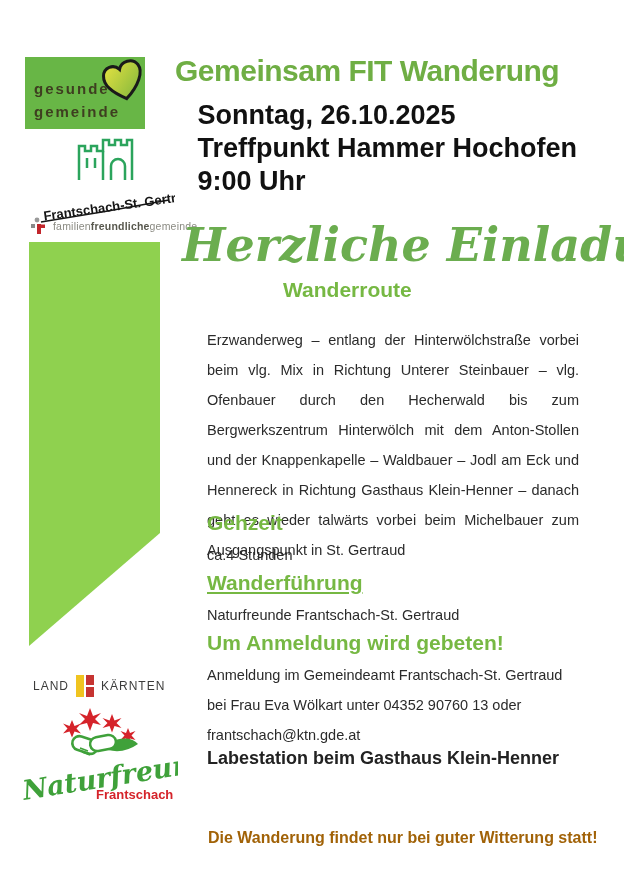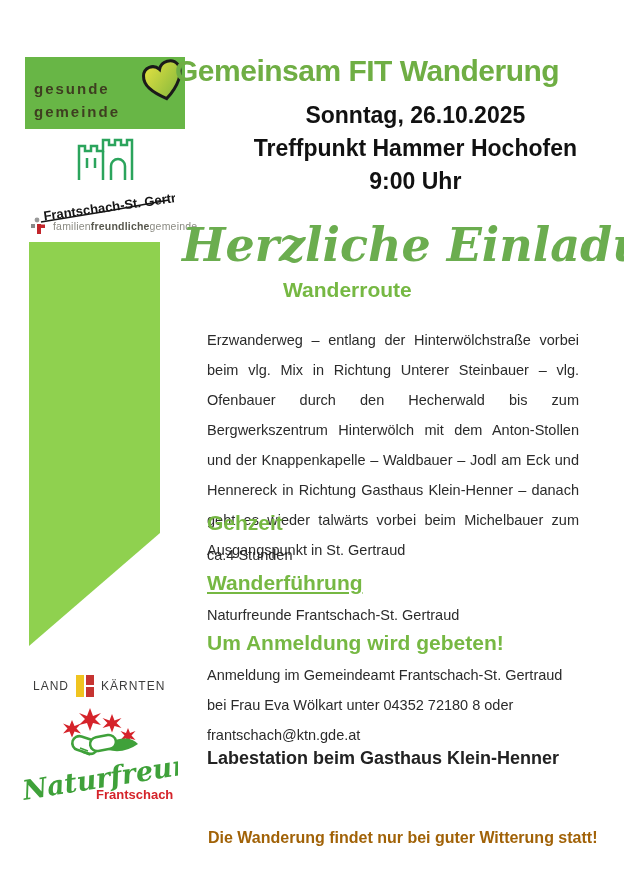--- a/index.html
+++ b/index.html
@@ -4,30 +4,30 @@
 <style>
   html,body{margin:0;padding:0;background:#e9e9e9;}
   .page{
     position:relative;width:624px;height:878px;background:#ffffff;
     margin:0 auto;overflow:hidden;
     font-family:"Liberation Sans",sans-serif;color:#222;
   }
   .abs{position:absolute;}
 
   
-  .gg-box{left:25px;top:57px;width:160px;height:72px;background:#68b646;}
+  .gg-box{left:25px;top:57px;width:120px;height:72px;background:#68b646;}
   .gg-text{position:absolute;left:9px;top:20px;
     font-size:15px;font-weight:bold;letter-spacing:2px;line-height:23px;color:#3e3e20;}
   .gg-heart{position:absolute;right:-6px;top:0px;}
 
   
   .title{left:175px;top:54px;font-size:30px;font-weight:bold;color:#6fae44;letter-spacing:-0.5px;}
 
   
-  .hdr-right{right:47px;top:99px;text-align:center;font-size:23px;font-weight:bold;
+  .hdr-right{right:47px;top:99px;text-align:left;font-size:27px;font-weight:bold;
     color:#111;line-height:33px;}
 
   
   .castle{left:35px;top:136px;width:140px;height:104px;}
 
   
   .fam{left:30px;top:217px;display:flex;align-items:center;gap:7px;}
   .fam-text{font-size:10.5px;color:#8a8a82;letter-spacing:0.2px;}
   .fam-text b{color:#57574d;}
 
@@ -123,21 +123,21 @@
   <div class="abs h-green wanderroute">Wanderroute</div>
   <div class="abs body-text route-body">Erzwanderweg – entlang der Hinterwölchstraße vorbei beim vlg. Mix in Richtung Unterer Steinbauer – vlg. Ofenbauer durch den Hecherwald bis zum Bergwerkszentrum Hinterwölch mit dem Anton-Stollen und der Knappenkapelle – Waldbauer – Jodl am Eck und Hennereck in Richtung Gasthaus Klein-Henner – danach geht es wieder talwärts vorbei beim Michelbauer zum Ausgangspunkt in St. Gertraud</div>
 
   <div class="abs h-green gehzeit-h">Gehzeit</div>
   <div class="abs body-text gehzeit-b">ca.4 Stunden</div>
 
   <div class="abs h-green fuehrung-h">Wanderführung</div>
   <div class="abs body-text fuehrung-b">Naturfreunde Frantschach-St. Gertraud</div>
 
   <div class="abs h-green anmeldung-h">Um Anmeldung wird gebeten!</div>
-  <div class="abs body-text anmeldung-b">Anmeldung im Gemeindeamt Frantschach-St. Gertraud bei Frau Eva Wölkart unter 04352 72180 8 oder frantschach@ktn.gde.at</div>
+  <div class="abs body-text anmeldung-b">Anmeldung im Gemeindeamt Frantschach-St. Gertraud bei Frau Eva Wölkart unter 04352 90760 13 oder frantschach@ktn.gde.at</div>
 
   <div class="abs labestation">Labestation beim Gasthaus Klein-Henner</div>
 
   <div class="abs lk">
     <span>LAND</span>
     <span class="lk-mark">
       <span class="lk-yellow"></span>
       <span class="lk-reds">
           <span class="lk-red"></span>
           <span class="lk-red"></span>

